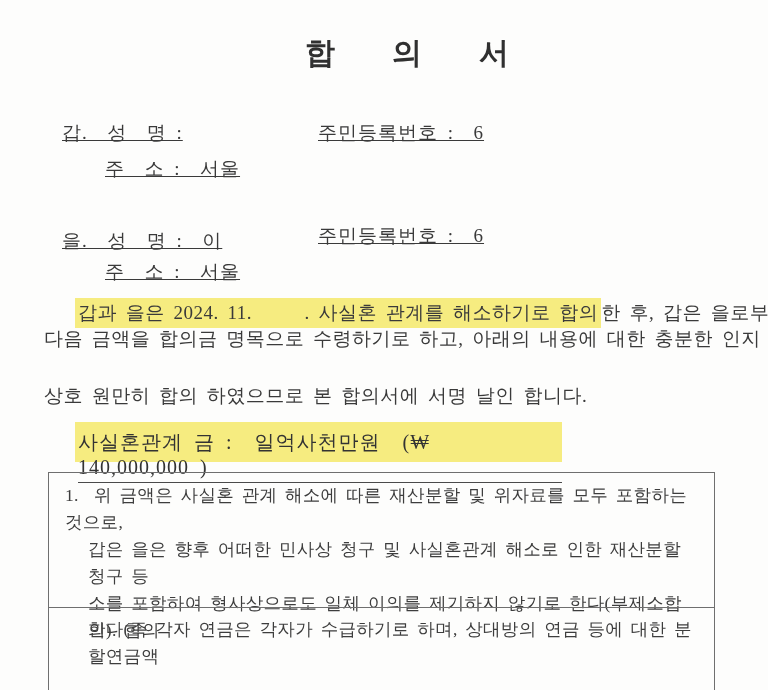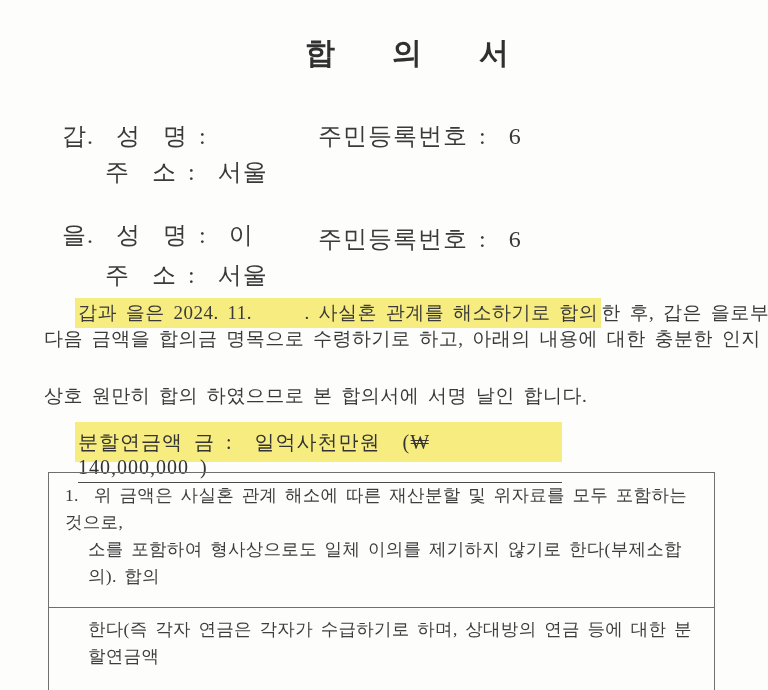--- a/index.html
+++ b/index.html
@@ -17,21 +17,21 @@
   .pre{white-space:pre-wrap;}
   
   .doc-title{
     position:absolute;top:33px;left:0;right:0;
     text-align:center;
     font-size:30px;font-weight:600;
     word-spacing:18px;letter-spacing:2px;
     color:#303030;
   }
   
-  .party-line{position:absolute;font-size:24px;letter-spacing:1px;word-spacing:4px;}
+  .party-line{position:absolute;font-size:19px;letter-spacing:1px;word-spacing:4px;text-decoration:underline;}
   
   .para-line{position:absolute;font-size:19px;letter-spacing:0.5px;word-spacing:3.5px;line-height:30px;}
   .hl{
     background:#f6ec80;
     padding:4px 3px 5px 3px;
   }
   
   .amount-hl{
     position:absolute;left:75px;top:422px;width:487px;height:40px;
     background:#f6ec80;
@@ -67,42 +67,43 @@
 
   <div class="doc-title pre">합  의  서</div>
 
   <div>
     <div class="party-line pre" style="left:62px;top:120px;">갑.  성  명 :</div>
     <div class="party-line pre" style="left:318px;top:120px;">주민등록번호 :  6</div>
     <div class="party-line pre" style="left:105px;top:156px;">주  소 :  서울</div>
   </div>
 
   <div>
-    <div class="party-line pre" style="left:62px;top:219px;">을.  성  명 :  이</div>
+    <div class="party-line pre" style="left:62px;top:228px;">을.  성  명 :  이</div>
     <div class="party-line pre" style="left:318px;top:223px;">주민등록번호 :  6</div>
     <div class="party-line pre" style="left:105px;top:259px;">주  소 :  서울</div>
   </div>
 
   <div>
     <div class="para-line" style="left:75px;top:298px;">
       <span class="hl pre">갑과 을은 2024. 11.      . 사실혼 관계를 해소하기로 합의</span><span class="pre">한 후, 갑은 을로부터</span>
     </div>
     <div class="para-line pre" style="left:44px;top:324px;">다음 금액을 합의금 명목으로 수령하기로 하고, 아래의 내용에 대한 충분한 인지 후</div>
     <div class="para-line pre" style="left:44px;top:373px;margin-top:8px;">상호 원만히 합의 하였으므로 본 합의서에 서명 날인 합니다.</div>
   </div>
 
   <div class="amount-hl">
     <div class="amount-text">
-      <span class="pre">분할연금액 금 :</span><span class="pre">  일억사천만원  (₩ 140,000,000 )</span>
+      <span class="pre">사실혼관계 금 :</span><span class="pre">  일억사천만원  (₩ 140,000,000 )</span>
     </div>
   </div>
 
   <div class="terms-box">
     <div class="term-section sec1">
       <div class="tline tl-first pre">1.  위 금액은 사실혼 관계 해소에 따른 재산분할 및 위자료를 모두 포함하는 것으로,</div>
+      <div class="tline tl-cont pre">갑은 을은 향후 어떠한 민사상 청구 및 사실혼관계 해소로 인한 재산분할 청구 등</div>
       <div class="tline tl-cont pre">소를 포함하여 형사상으로도 일체 이의를 제기하지 않기로 한다(부제소합의). 합의</div>
 
     </div>
     <div class="term-section sec2">
       <div class="tline tl-cont pre">한다(즉 각자 연금은 각자가 수급하기로 하며, 상대방의 연금 등에 대한 분할연금액</div>
 
     </div>
   </div>
 
 </div>

